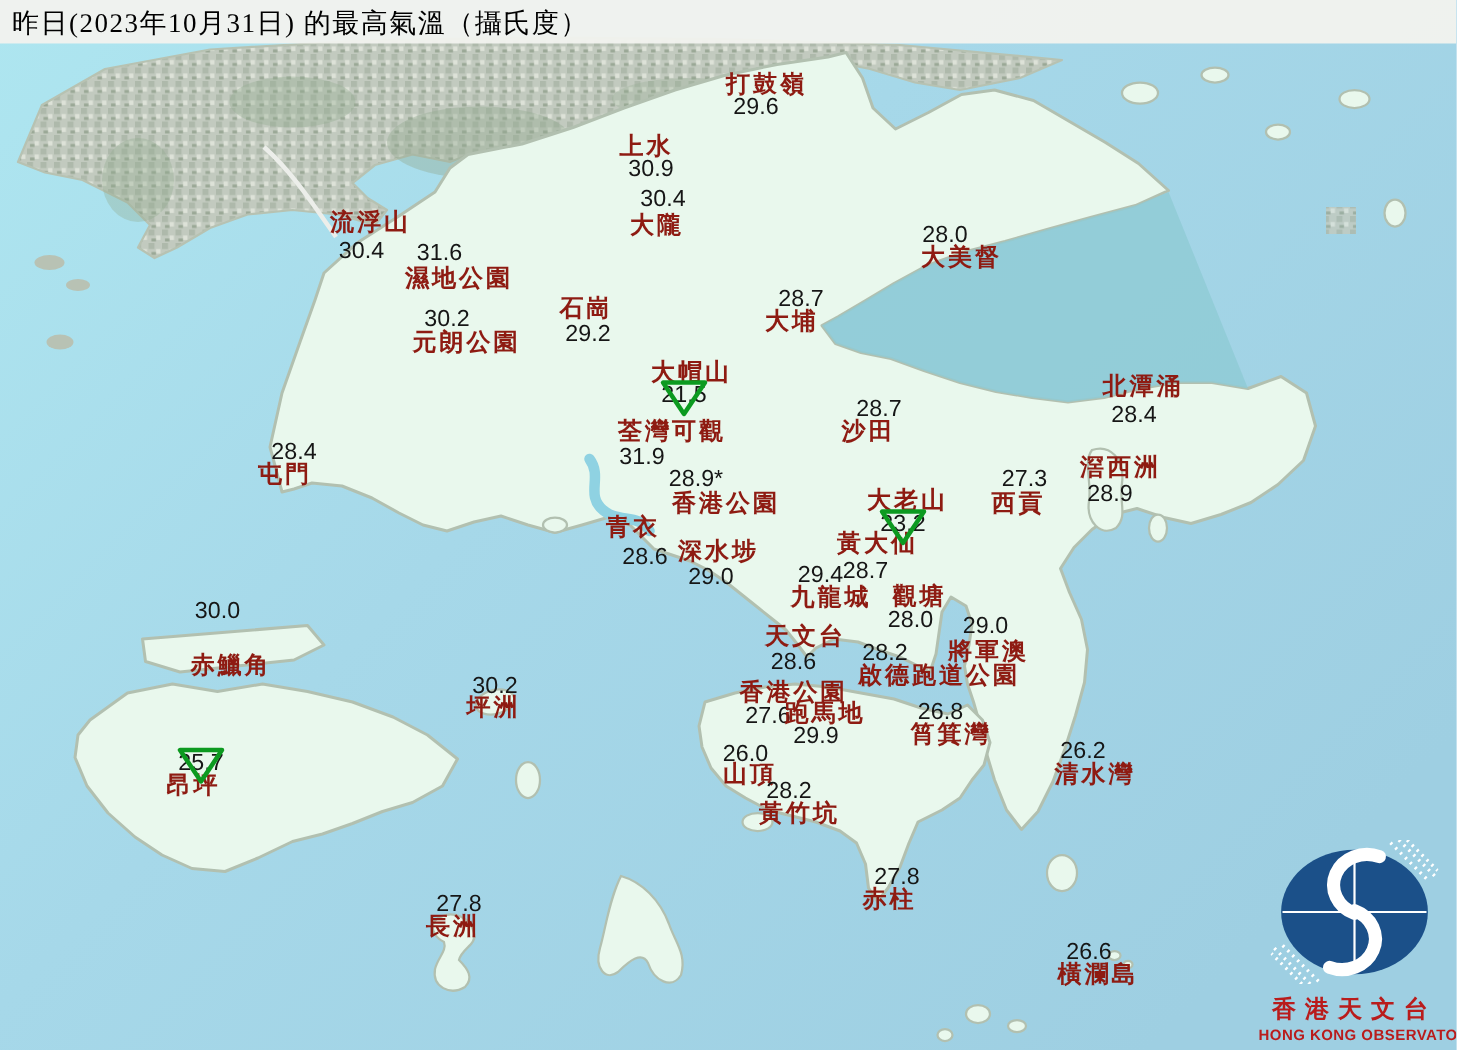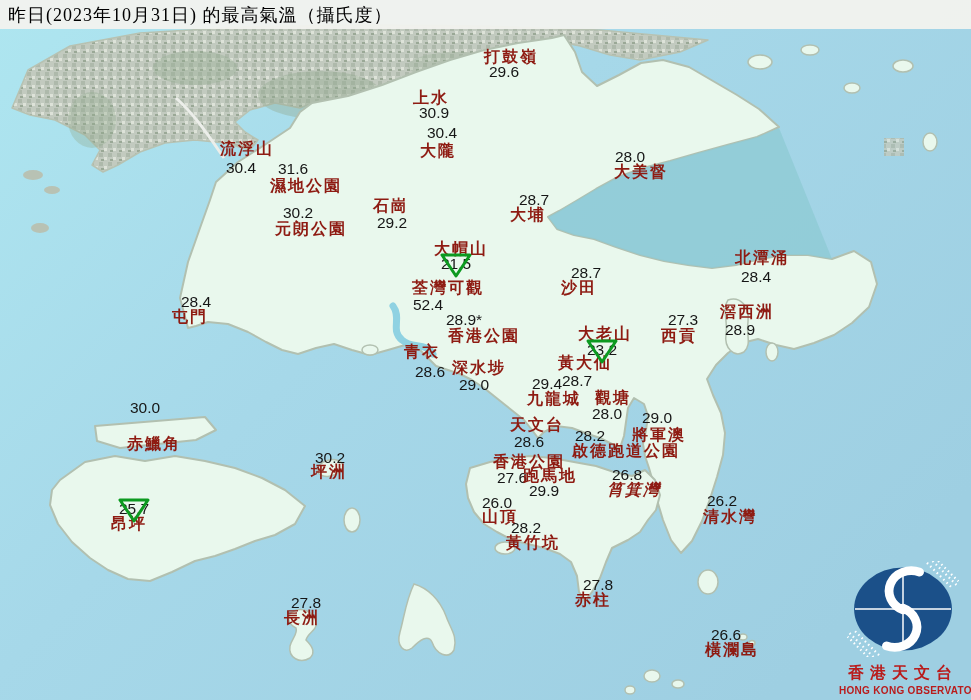--- a/index.html
+++ b/index.html
@@ -167,21 +167,21 @@
       <span class="sname" style="left: 311px; top: 229px;">元朗公園</span>
       <span class="sval" style="left: 392px; top: 223px;">29.2</span>
       <span class="sname" style="left: 391px; top: 206px;">石崗</span>
       <span class="sval" style="left: 534px; top: 200px;">28.7</span>
       <span class="sname" style="left: 528px; top: 215px;">大埔</span>
       <svg width="34" height="26" class="tri-marker" style="left: 439px; top: 253px; position: absolute;">
         <polygon points="3,2 31,2 17,23" fill="none" stroke="#0c9a20" stroke-width="3" stroke-linejoin="round"></polygon>
       </svg>
       <span class="sval" style="left: 456px; top: 264px;">21.5</span>
       <span class="sname" style="left: 461px; top: 249px;">大帽山</span>
-      <span class="sval" style="left: 428px; top: 305px;">52.4</span>
+      <span class="sval" style="left: 428px; top: 305px;">31.9</span>
       <span class="sname" style="left: 448px; top: 288px;">荃灣可觀</span>
       <span class="sval" style="left: 464px; top: 320px;">28.9*</span>
       <span class="sname" style="left: 484px; top: 336px;">香港公園</span>
       <span class="sval" style="left: 586px; top: 273px;">28.7</span>
       <span class="sname" style="left: 579px; top: 288px;">沙田</span>
       <span class="sval" style="left: 756px; top: 277px;">28.4</span>
       <span class="sname" style="left: 762px; top: 258px;">北潭涌</span>
       <span class="sval" style="left: 740px; top: 330px;">28.9</span>
       <span class="sname" style="left: 747px; top: 312px;">滘西洲</span>
       <span class="sval" style="left: 683px; top: 320px;">27.3</span>
@@ -211,21 +211,21 @@
       <span class="sname" style="left: 659px; top: 435px;">將軍澳</span>
       <span class="sval" style="left: 512px; top: 478px;">27.6</span>
       <span class="sname" style="left: 529px; top: 462px;">香港公園</span>
       <span class="sval" style="left: 544px; top: 491px;">29.9</span>
       <span class="sname" style="left: 550px; top: 476px;">跑馬地</span>
       <span class="sval" style="left: 497px; top: 503px;">26.0</span>
       <span class="sname" style="left: 500px; top: 517px;">山頂</span>
       <span class="sval" style="left: 526px; top: 528px;">28.2</span>
       <span class="sname" style="left: 533px; top: 543px; text-align: right;">黃竹坑</span>
       <span class="sval" style="left: 627px; top: 475px;">26.8</span>
-      <span class="sname" style="left: 634px; top: 490px; font-style: italic;">筲箕灣</span>
+      <span class="sname" style="left: 634px; top: 490px;">筲箕灣</span>
       <span class="sval" style="left: 722px; top: 501px;">26.2</span>
       <span class="sname" style="left: 730px; top: 517px;">清水灣</span>
       <span class="sval" style="left: 145px; top: 408px;">30.0</span>
       <span class="sname" style="left: 154px; top: 444px;">赤鱲角</span>
       <span class="sval" style="left: 330px; top: 458px;">30.2</span>
       <span class="sname" style="left: 329px; top: 472px;">坪洲</span>
       <svg width="34" height="26" class="tri-marker" style="left: 117px; top: 498px; position: absolute;">
         <polygon points="3,2 31,2 17,23" fill="none" stroke="#0c9a20" stroke-width="3" stroke-linejoin="round"></polygon>
       </svg>
       <span class="sval" style="left: 134px; top: 509px;">25.7</span>

